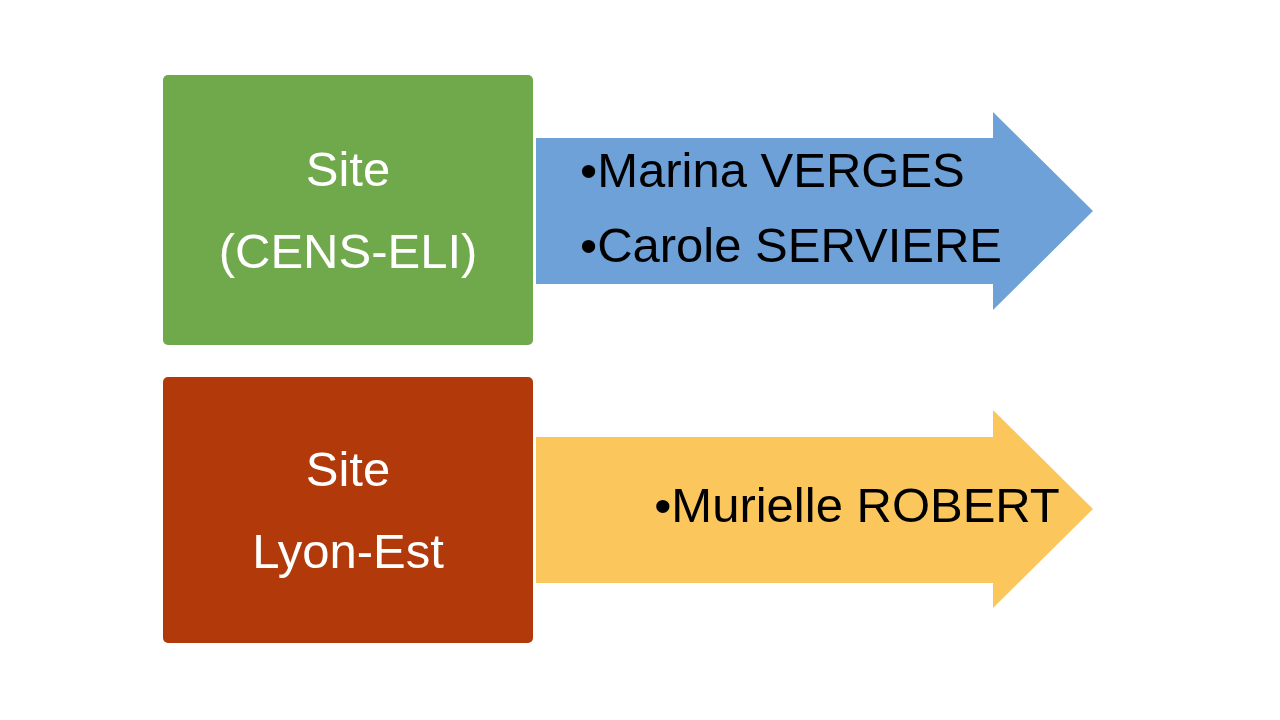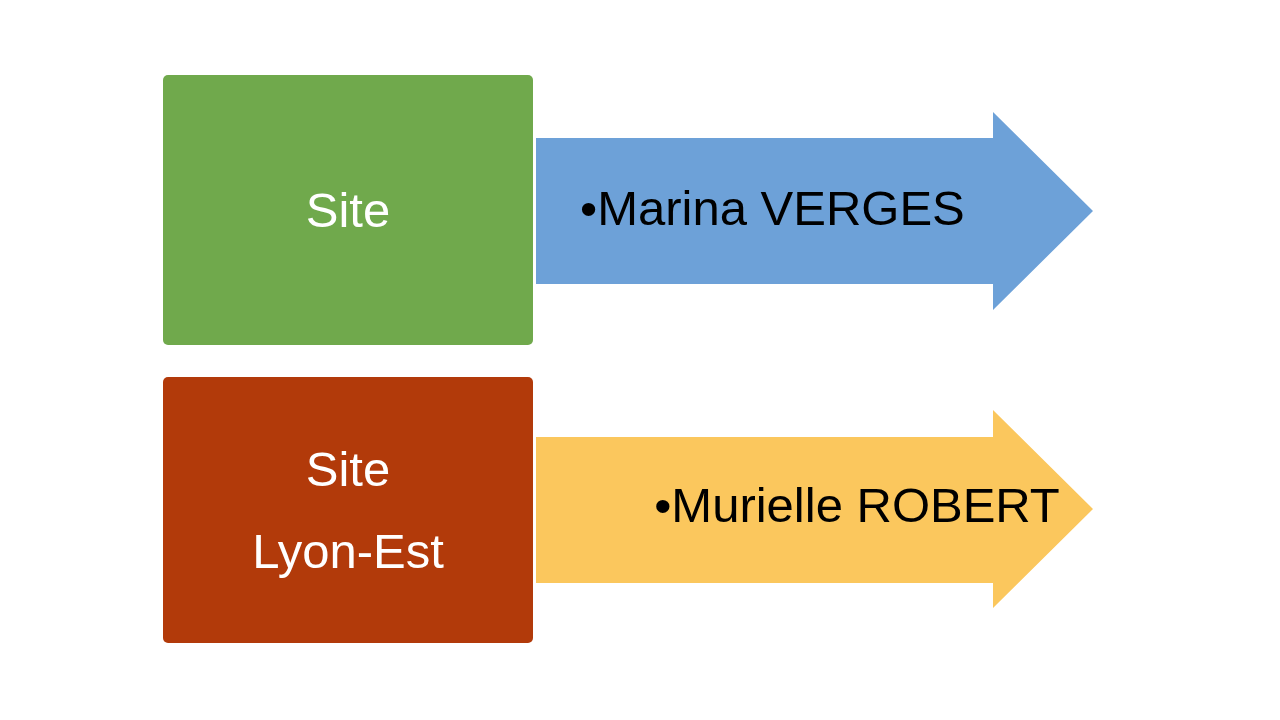--- a/index.html
+++ b/index.html
@@ -69,30 +69,34 @@
   <svg class="arrow-svg" id="arrow-svg-1" viewBox="0 0 558 198">
     <polygon points="0,26 457,26 457,0 557,99 457,198 457,172 0,172" style="fill: rgb(109, 161, 216);"></polygon>
   </svg>
 
   <svg class="arrow-svg" id="arrow-svg-2" viewBox="0 0 558 198">
     <polygon points="0,27 457,27 457,0 557,99 457,198 457,173 0,173" style="fill: rgb(251, 199, 93);"></polygon>
   </svg>
 
   <div class="site-box" id="site-box-1" style="background-color: rgb(112, 169, 76); color: rgb(255, 255, 255);">
     <div>Site</div>
+    <div>(CENS-ELI)</div>
   </div>
 
   <div class="site-box" id="site-box-2" style="background-color: rgb(178, 58, 10); color: rgb(255, 255, 255);">
     <div>Site</div>
     <div>Lyon-Est</div>
   </div>
 
   <div class="arrow-text" id="arrow-text-1" style="color: rgb(0, 0, 0);">
     <div class="member-line">
       <span class="bullet">•</span><span>Marina VERGES</span>
+    </div>
+    <div class="member-line">
+      <span class="bullet">•</span><span>Carole SERVIERE</span>
     </div>
   </div>
 
   <div class="arrow-text" id="arrow-text-2" style="color: rgb(0, 0, 0);">
     <div class="member-line">
       <span class="bullet">•</span><span>Murielle ROBERT</span>
     </div>
   </div>
 
 </div>

